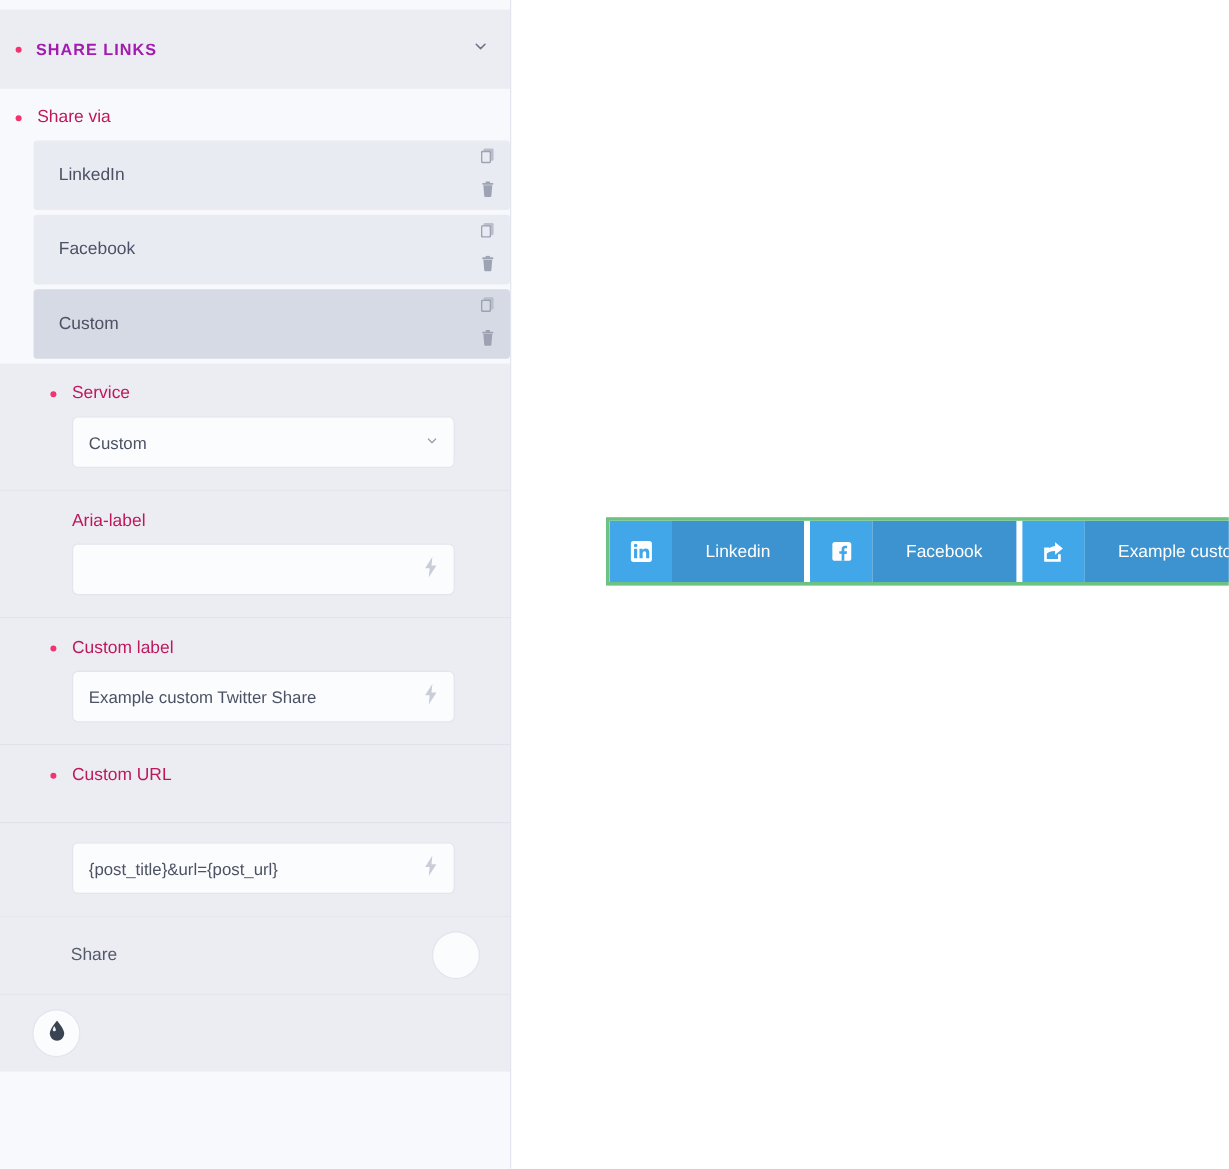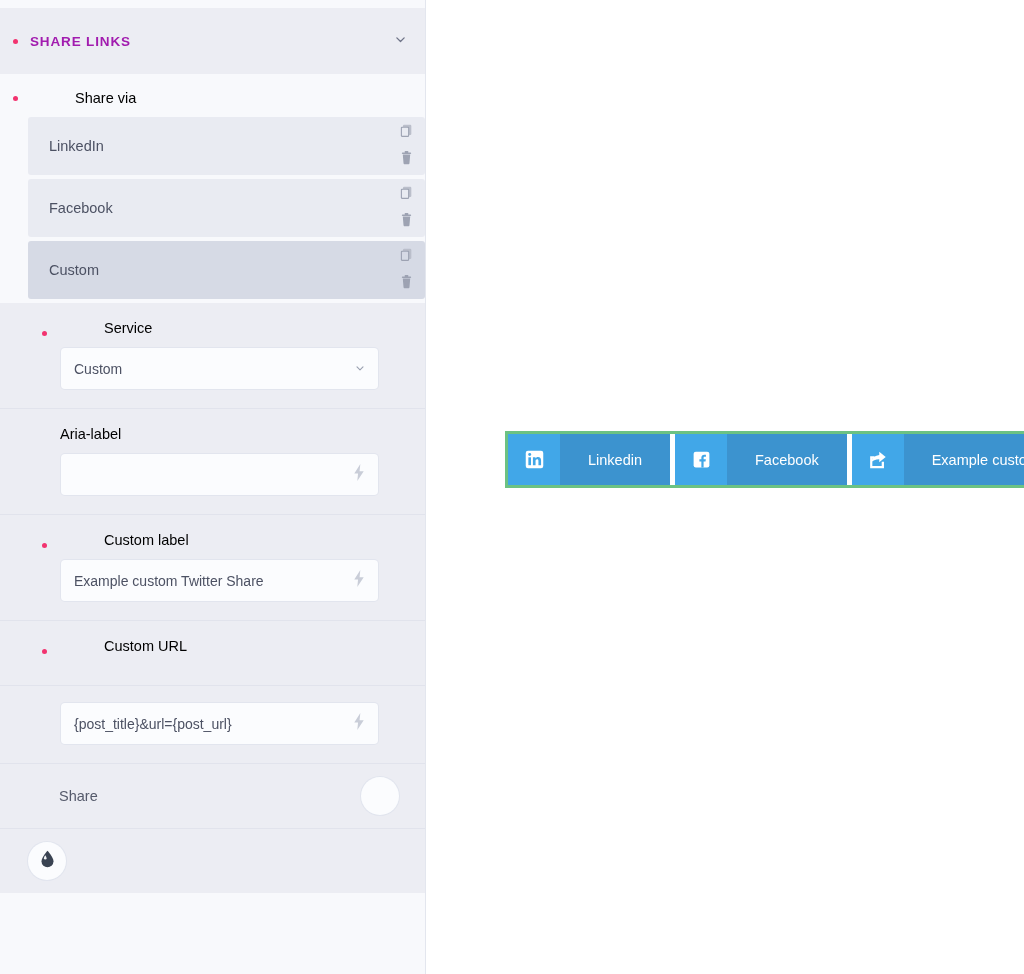--- a/index.html
+++ b/index.html
@@ -69,23 +69,22 @@
 
   
   .field-block {
     padding: 16px 16px 0 13px;
     box-sizing: border-box;
   }
   .field-label {
     display: flex;
     align-items: center;
     font-size: 14.5px;
-    color: #000000;
+    color: #be185d;
     margin-bottom: 11px;
-    gap: 44px;
   }
   .field-label .req-dot { margin-right: 13px; }
 
   
   .repeater {
     padding: 0 0 0 28px;
   }
   .rep-item {
     display: flex;
     height: 58px;
@@ -124,21 +123,21 @@
 
   
   .subrow {
     background: #ecedf3;
     border-top: 1px solid #e1e3ec;
     padding: 17px 16px 19px 28px;
     box-sizing: border-box;
     position: relative;
   }
   .subrow.first { border-top: none; }
-  .subrow .field-label { margin-bottom: 12px; padding-left: 14px; align-items: flex-end; }
+  .subrow .field-label { margin-bottom: 12px; padding-left: 14px; }
   .subrow .field-label.nodot { padding-left: 32px; }
 
   .control-wrap {
     padding-left: 33px;
     padding-right: 31px;
   }
 
   .text-input, .select-input {
     position: relative;
     background: #fbfcfe;

